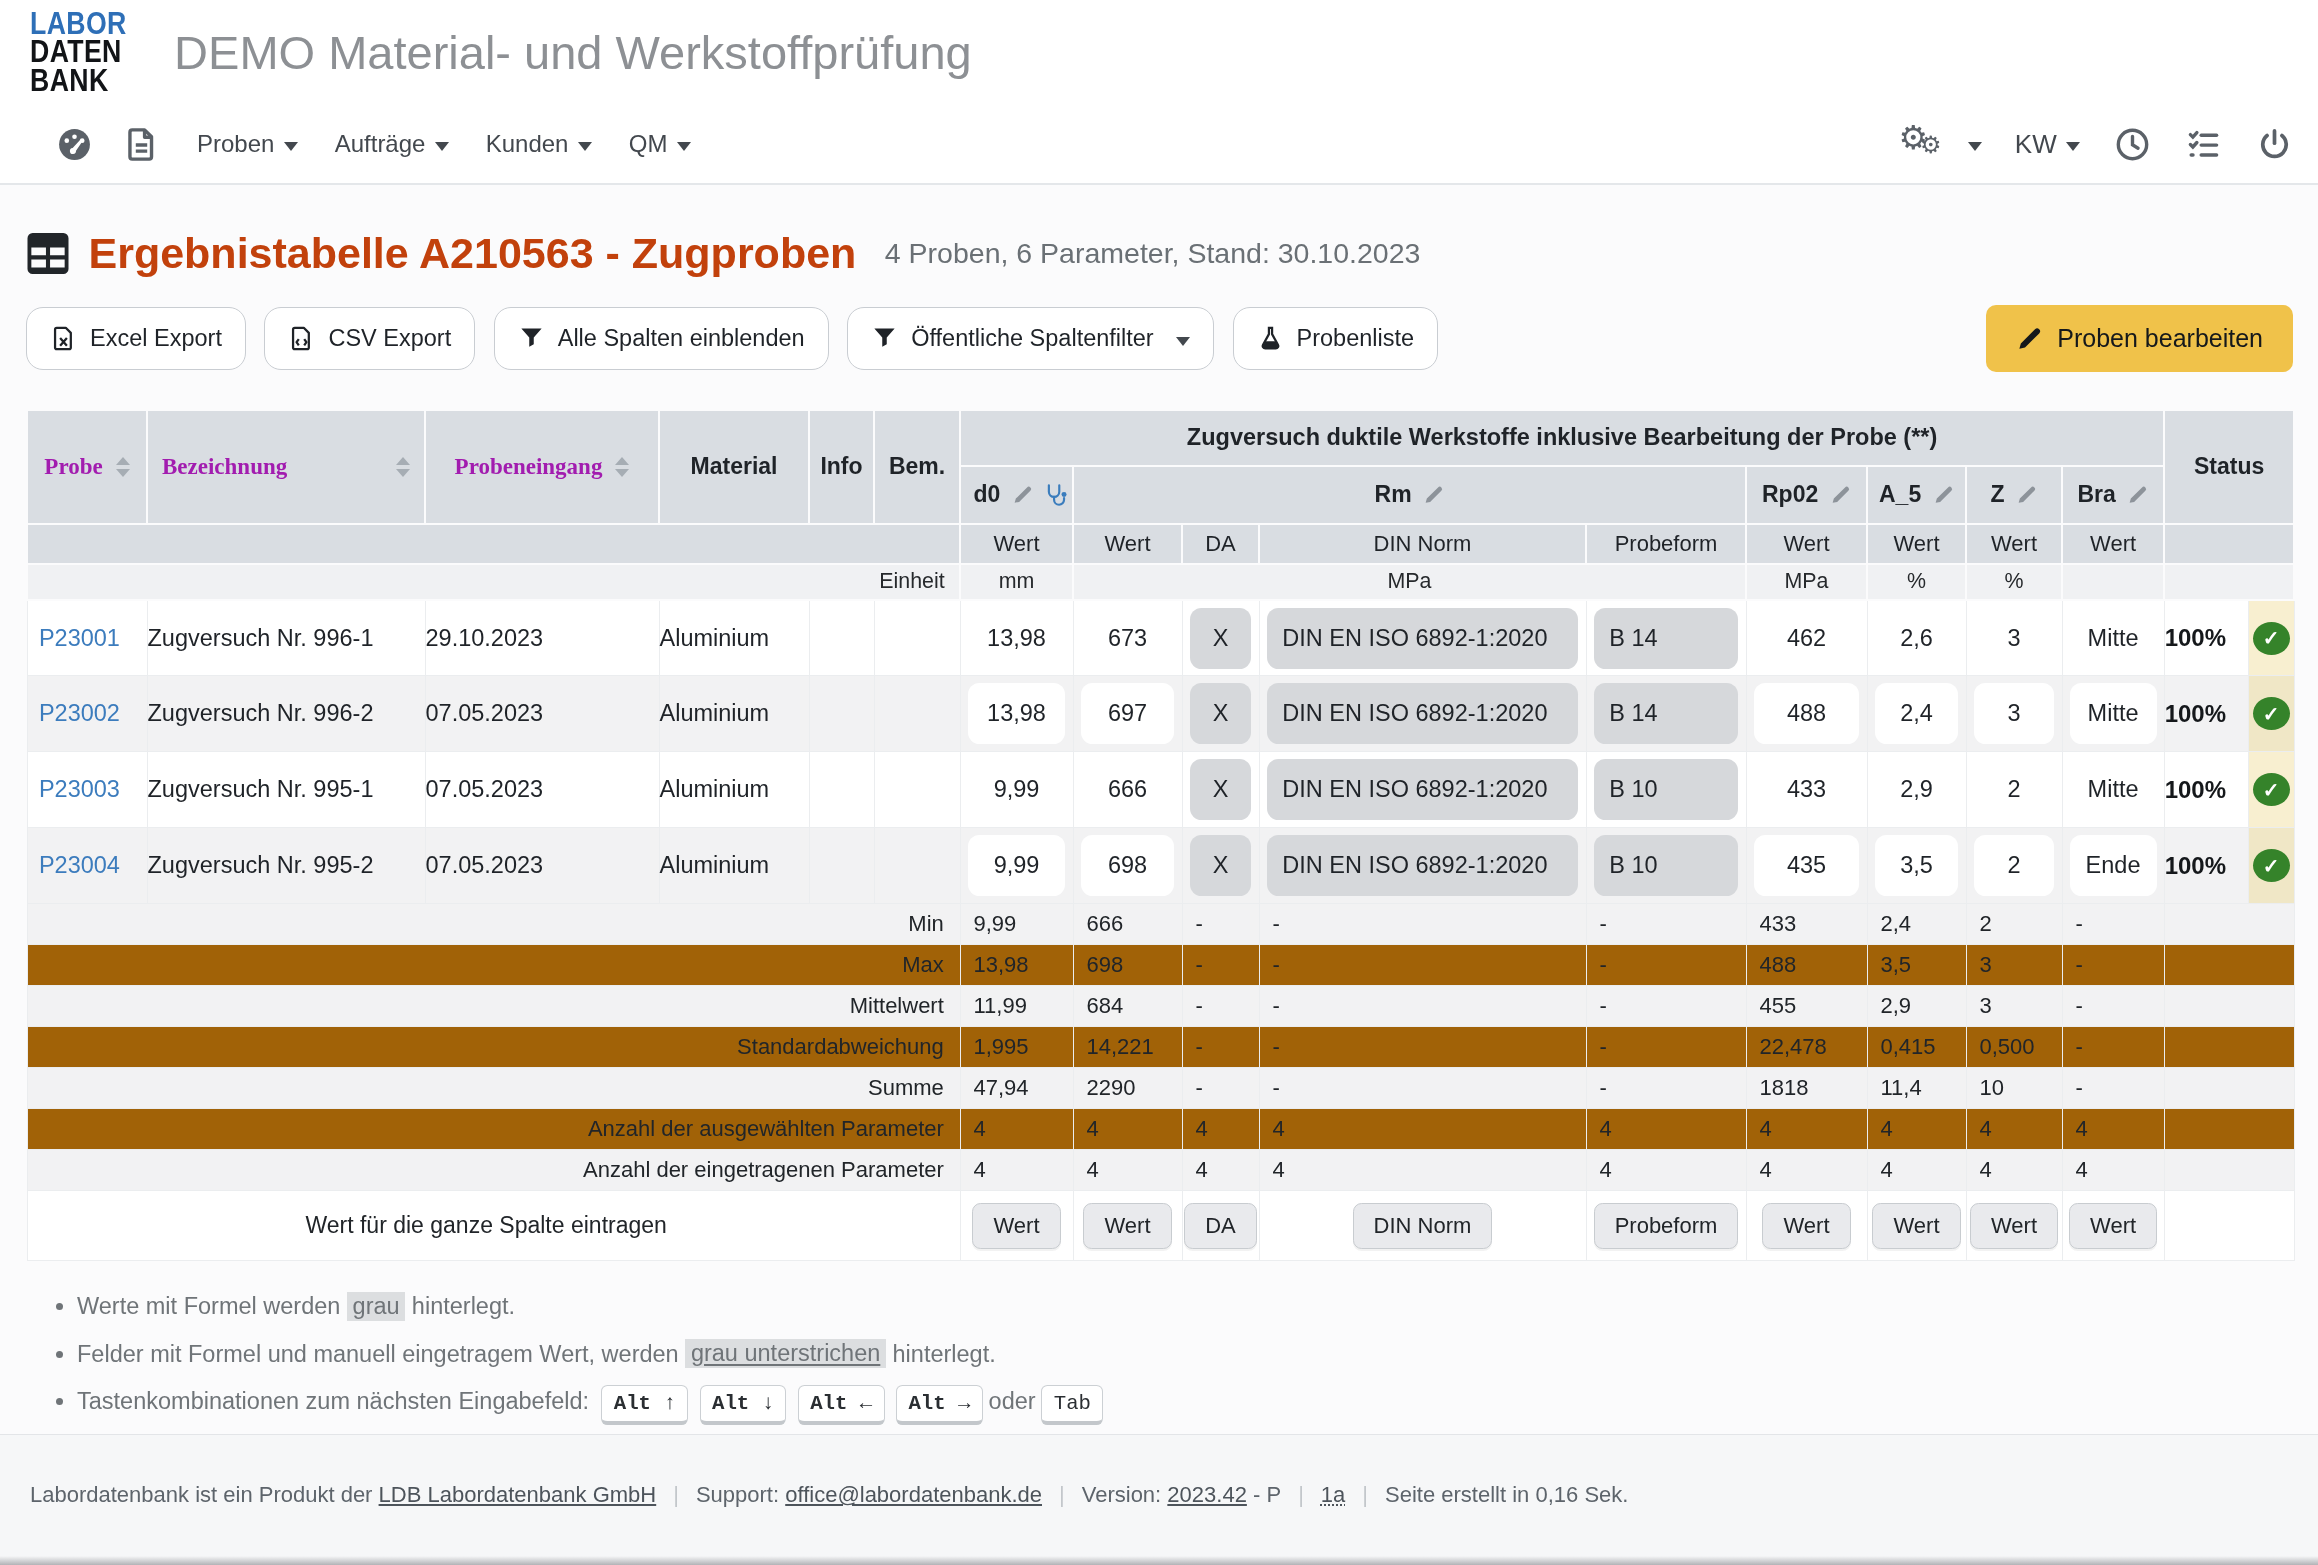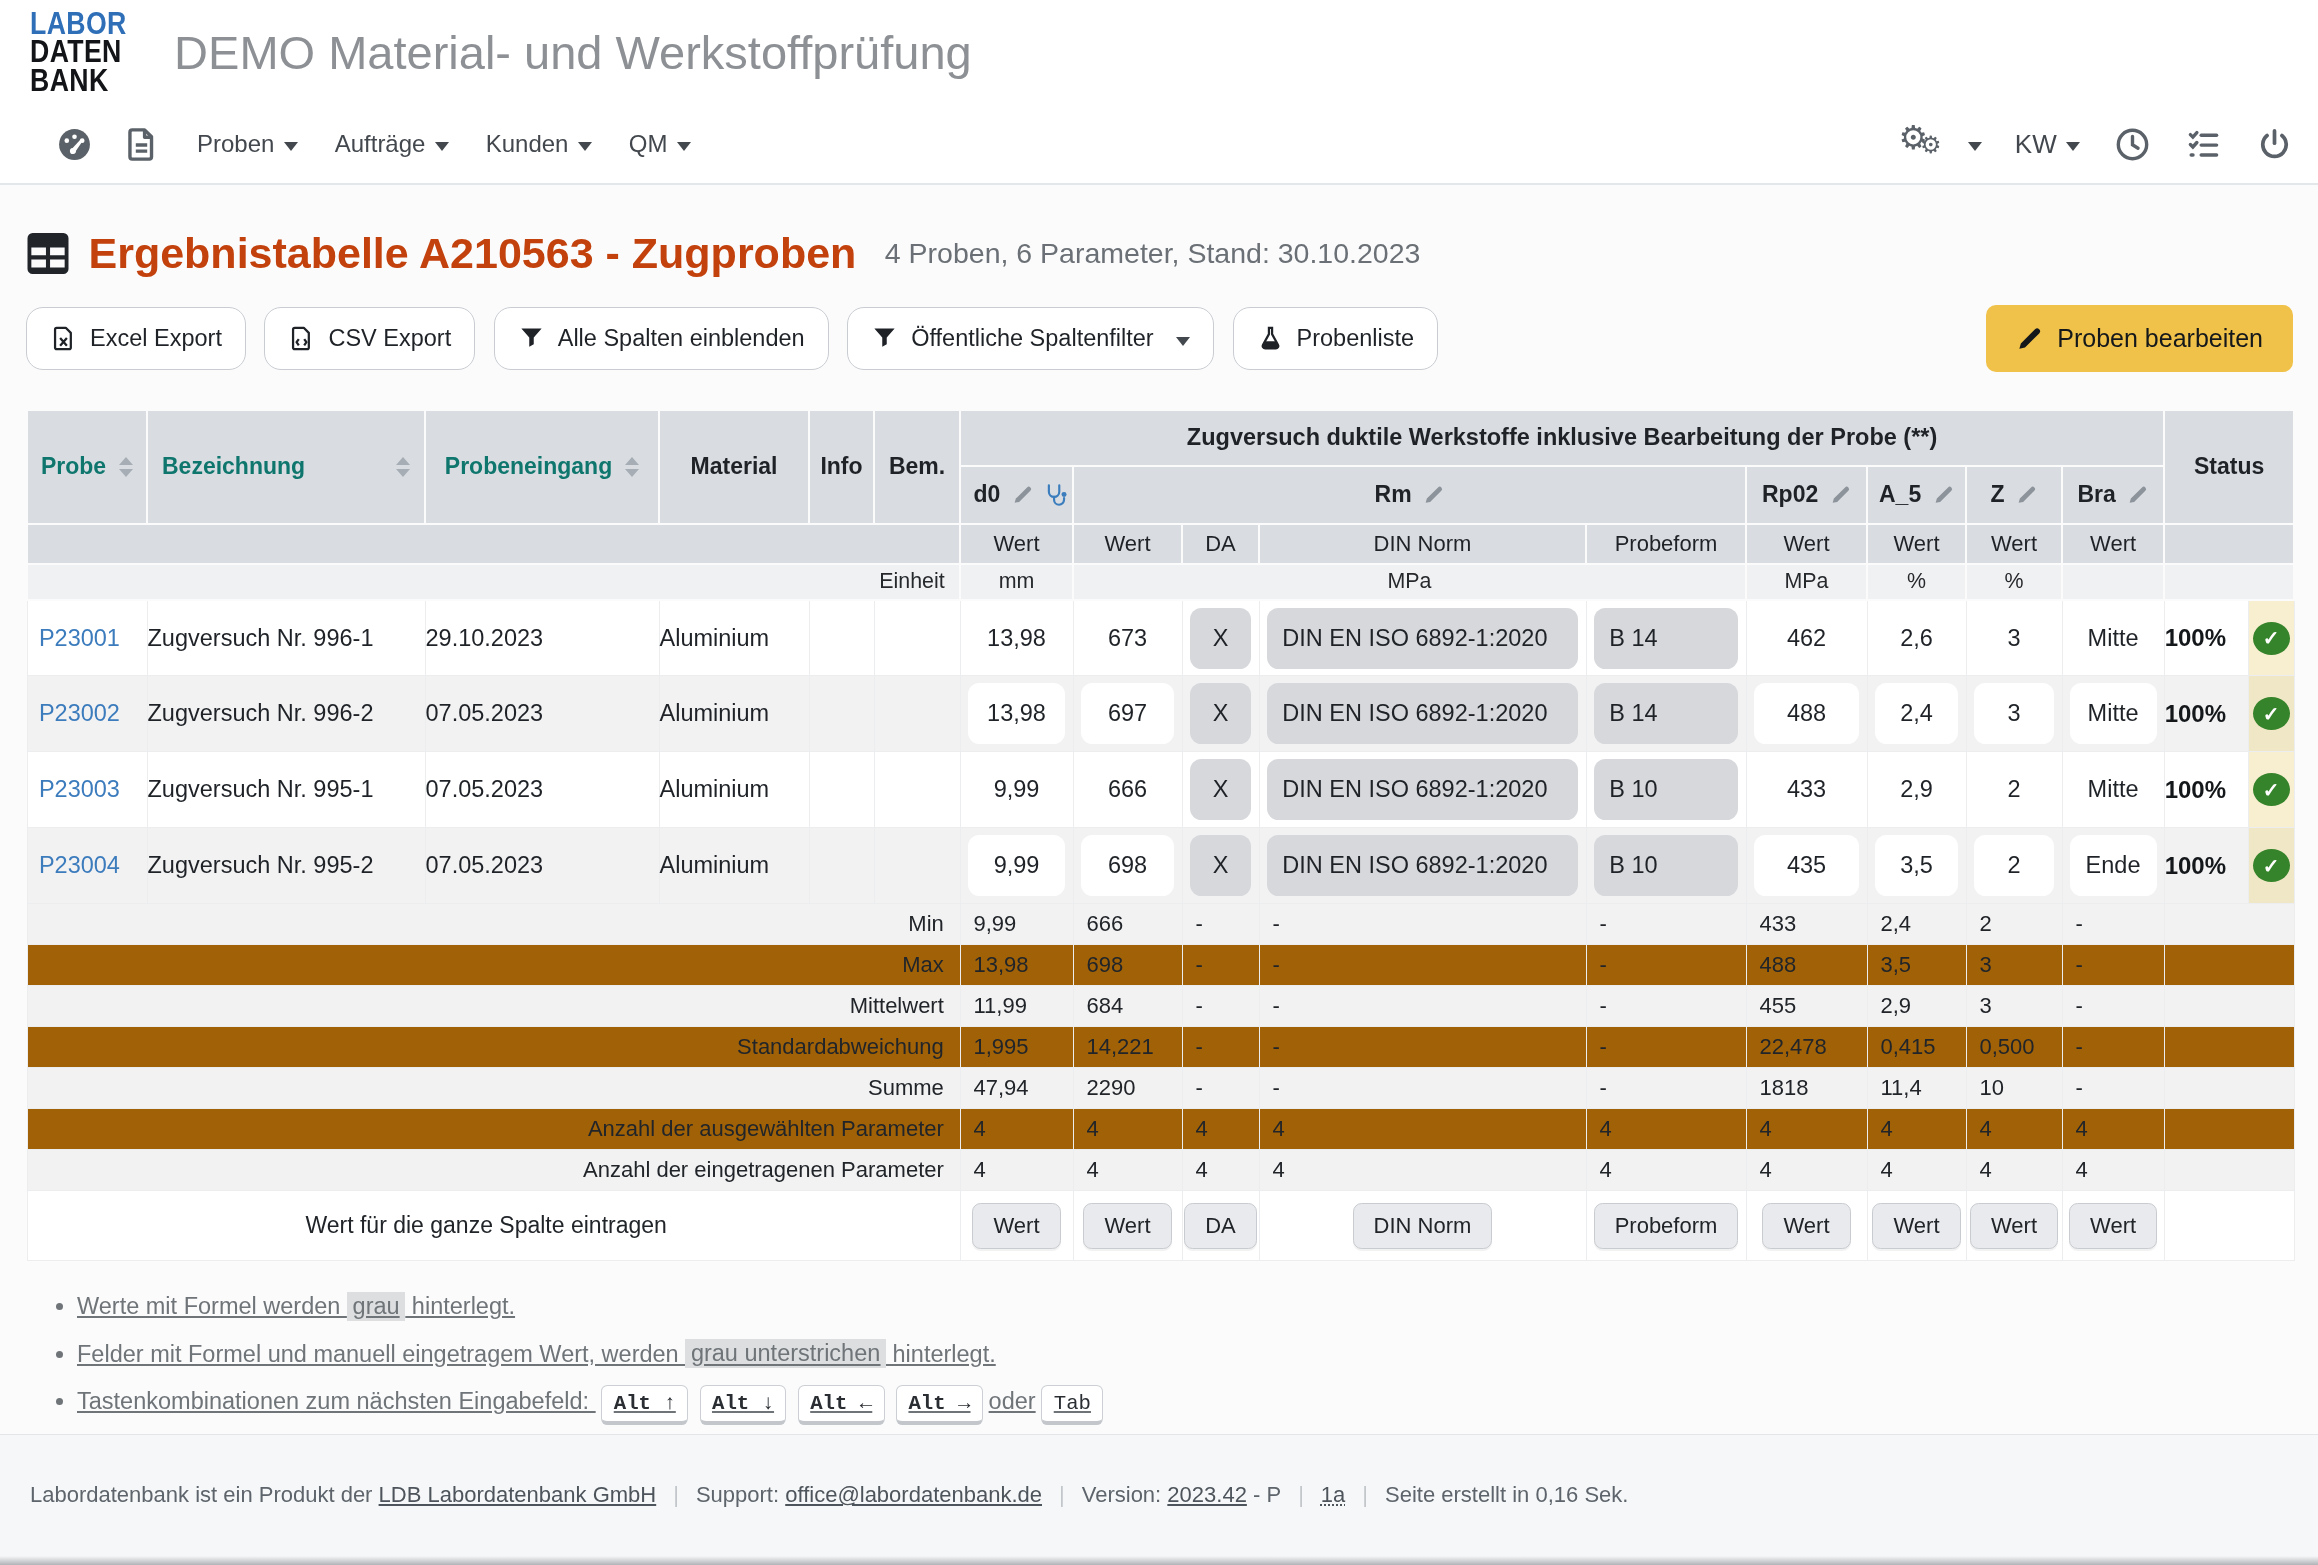--- a/index.html
+++ b/index.html
@@ -52,21 +52,21 @@
   table { margin-top:37px; width:2267px; border-collapse:collapse; table-layout:fixed; font-size:23px; }
   th { background:#d9dde2; border:2.9px solid #fbfbfc; font-weight:bold; color:#1f2328; }
   .hrowA { height:56px; }
   .hrowB { height:58px; }
   .hrowC { height:40px; }
   .hrowC th { font-weight:400; font-size:22px; text-align:center; }
   .hrowC td { background:#d9dde2; border:2.9px solid #fbfbfc; }
   .hflex { display:flex; align-items:center; padding:0 13px; }
   .hflex.centered { justify-content:center; gap:13px; }
   .hflex.spread { justify-content:space-between; }
-  .blue { color:#0f766e; }
+  .blue { color:#a21caf;font-family:Liberation Serif, serif; }
   .sort { display:inline-flex; flex-direction:column; gap:4.3px; }
   .sort i { width:0; height:0; border-left:7.1px solid transparent; border-right:7.1px solid transparent; }
   .sort .up { border-bottom:8.6px solid #a6adb4; }
   .sort .down { border-top:8.6px solid #a6adb4; }
   th.group { font-size:23.5px; text-align:center; }
   .param-flex { display:flex; align-items:center; justify-content:center; gap:11.4px; }
   .param-flex.left { justify-content:flex-start; padding-left:11.4px; }
   .pencil svg { width:21.4px; height:21.4px; color:#8d939a; display:block; }
   .steth svg { width:26px; height:26px; display:block; }
 
@@ -90,21 +90,21 @@
   tr.stat { height:41px; background:#a16207; }
   tr.stat.stripe { background:#f2f2f3; }
   tr.stat td { border:1.4px solid #ebedef; font-size:22px; color:#212529; }
   td.stat-label { text-align:right; padding-right:15.7px; }
   td.stat-val { text-align:left; padding-left:13px; }
   tr.fillrow { height:70px; background:#fff; }
   tr.fillrow td { border:1.4px solid #ebedef; text-align:center; }
   .fill-btn { background:#e9eaed; border:1.4px solid #c8ccd0; border-radius:8.6px; height:46px; padding:0 20px; font-size:22px; color:#212529; cursor:pointer; font-family:inherit; box-shadow:0 2.1px 0 rgba(0,0,0,0.05); }
 
   
-  .notes { margin:30px 0 0 20px; padding-left:31px; color:#6f7478; font-size:23.5px; line-height:1.35;text-decoration:underline; }
+  .notes { margin:30px 0 0 20px; padding-left:31px; color:#6f7478; font-size:23.5px; line-height:1.35; }
   .notes li { margin-bottom:15.7px; }
   .notes mark { background:#dcdee0; color:inherit; padding:1.4px 5.7px; }
   .notes mark.u { text-decoration:underline; }
   kbd { font-family:"Liberation Mono",monospace; font-size:20.7px; border:1.4px solid #ccd0d4; border-bottom:4.3px solid #c3c7cb; border-radius:6.4px; padding:5.7px 11.4px; background:#fff; color:#2a2e32; margin:0 5.7px; white-space:nowrap; }
   .kbd-arrow { font-weight:bold; }
 
   
   .footer { height:123px; background:#f6f7f8; border-top:1.4px solid #e3e5e8; display:flex; align-items:center; padding:0 30px; color:#5d646b; font-size:22px; }
   .footer a { color:#4d545b; text-decoration:underline; cursor:pointer; }
   .footer a.dotted { text-decoration:underline dotted; }

